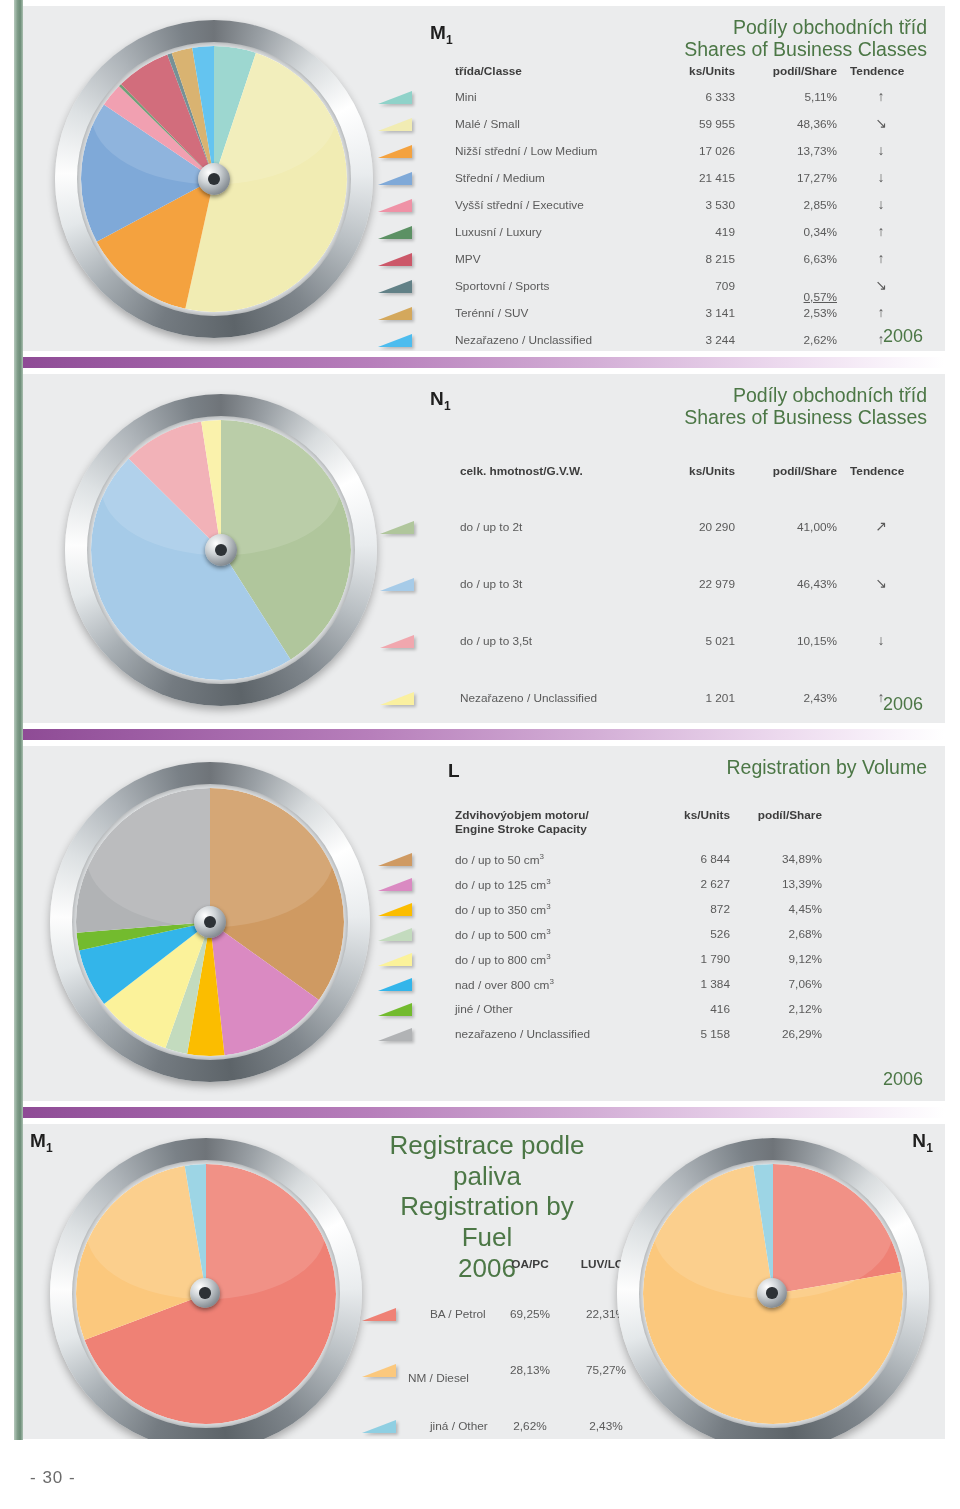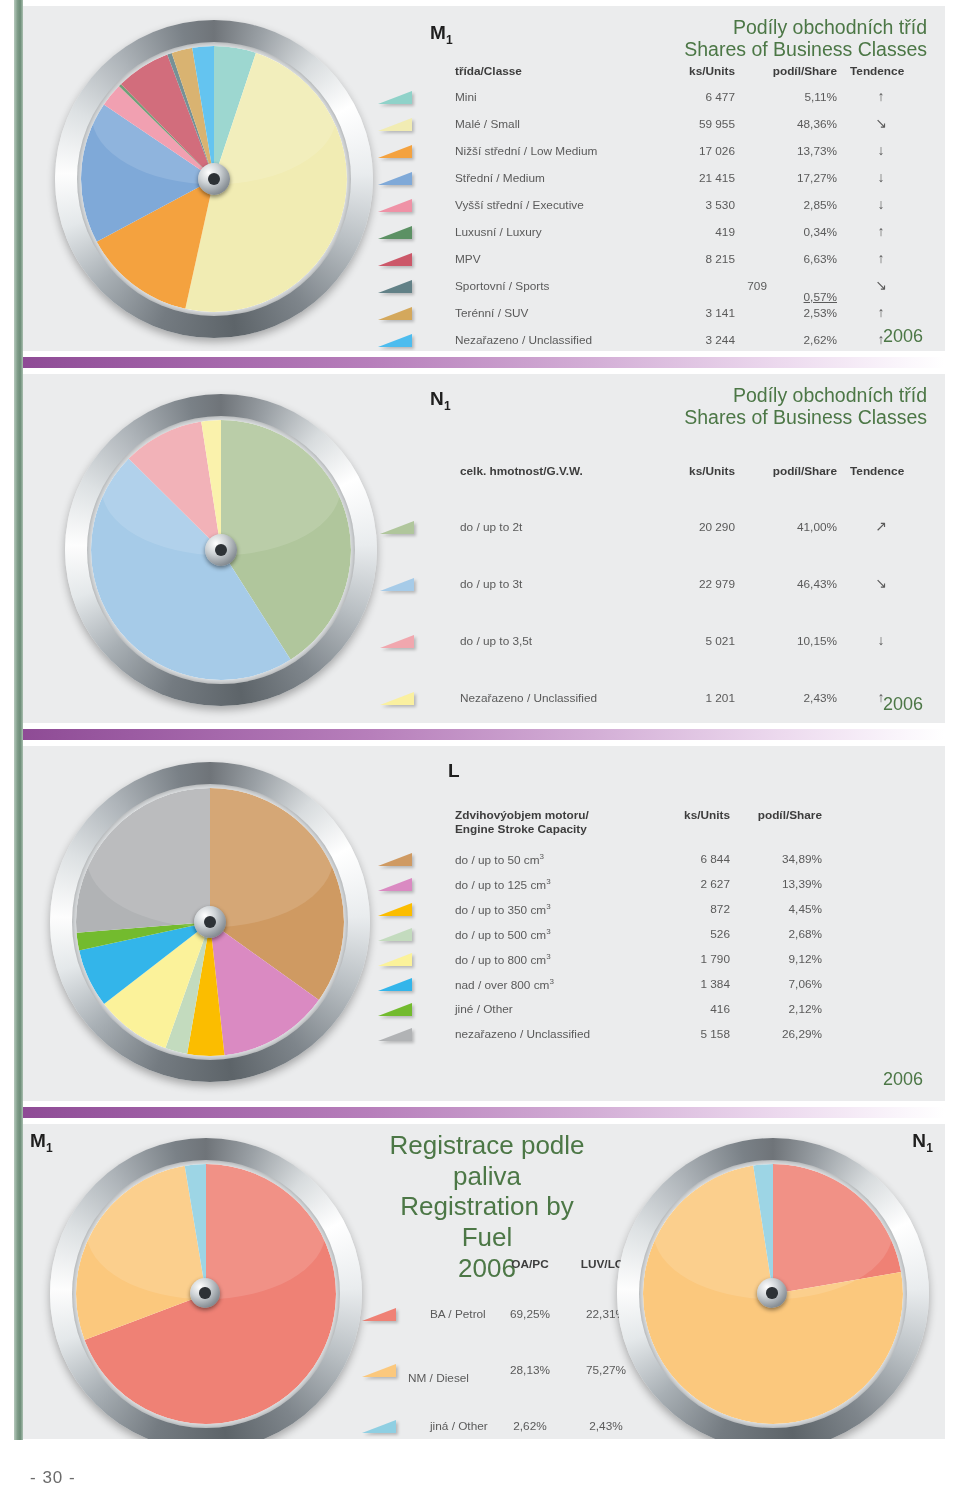--- a/index.html
+++ b/index.html
@@ -111,21 +111,21 @@
     </div>
     <div id="s0-table">
         <div class="thead" style="left:435px;top:58px;">třída/Classe</div>
         <div class="thead" style="left:655px;top:58px;width:60px;text-align:right;">ks/Units</div>
         <div class="thead" style="left:745px;top:58px;width:72px;text-align:right;">podíl/Share</div>
         <div class="thead" style="left:830px;top:58px;">Tendence</div>
         <div class="swatch" style="left:358px;top:85px;">
           <div style="background:#8fd2c9;"></div>
         </div>
         <div class="row-label" style="left:435px;top:84px;">Mini</div>
-        <div class="row-num" style="left:635px;top:84px;width:80px;">6 477</div>
+        <div class="row-num" style="left:635px;top:84px;width:80px;">6 333</div>
         <div class="row-num" style="left:745px;top:84px;width:72px;">5,11%</div>
         <div class="row-tend" style="left:830px;top:82px;width:62px;">↑</div>
         <div class="swatch" style="left:358px;top:112px;">
           <div style="background:#f1ecb3;"></div>
         </div>
         <div class="row-label" style="left:435px;top:111px;">Malé / Small</div>
         <div class="row-num" style="left:635px;top:111px;width:80px;">59 955</div>
         <div class="row-num" style="left:745px;top:111px;width:72px;">48,36%</div>
         <div class="row-tend" style="left:830px;top:109px;width:62px;">↘</div>
         <div class="swatch" style="left:358px;top:139px;">
@@ -160,21 +160,21 @@
           <div style="background:#cc5869;"></div>
         </div>
         <div class="row-label" style="left:435px;top:246px;">MPV</div>
         <div class="row-num" style="left:635px;top:246px;width:80px;">8 215</div>
         <div class="row-num" style="left:745px;top:246px;width:72px;">6,63%</div>
         <div class="row-tend" style="left:830px;top:244px;width:62px;">↑</div>
         <div class="swatch" style="left:358px;top:274px;">
           <div style="background:#628187;"></div>
         </div>
         <div class="row-label" style="left:435px;top:273px;">Sportovní / Sports</div>
-        <div class="row-num" style="left:667px;top:273px;width:80px;">709</div>
+        <div class="row-num" style="left:635px;top:273px;width:80px;">709</div>
         <div class="row-num" style="left:745px;top:284px;width:72px;text-decoration:underline;">0,57%</div>
         <div class="row-tend" style="left:830px;top:271px;width:62px;">↘</div>
         <div class="swatch" style="left:358px;top:301px;">
           <div style="background:#d4a85c;"></div>
         </div>
         <div class="row-label" style="left:435px;top:300px;">Terénní / SUV</div>
         <div class="row-num" style="left:635px;top:300px;width:80px;">3 141</div>
         <div class="row-num" style="left:745px;top:300px;width:72px;">2,53%</div>
         <div class="row-tend" style="left:830px;top:298px;width:62px;">↑</div>
         <div class="swatch" style="left:358px;top:328px;">
@@ -271,20 +271,21 @@
     </div>
   </div>
 
   <div class="sep" style="top:729px;"></div>
 
   <div class="panel" style="top:746px;height:355px;">
     <div class="cat" style="left:428px;top:14px;">
       <span>L</span><sub></sub>
     </div>
     <div class="title" style="right:18px;top:10px;width:520px;">
+      <span class="l2">Registration by Volume</span>
     </div>
     <div id="s2-table">
         <div class="thead" style="left:435px;top:62px;">Zdvihovýobjem motoru/</div>
         <div class="thead" style="left:435px;top:76px;">Engine Stroke Capacity</div>
         <div class="thead" style="left:650px;top:62px;width:60px;text-align:right;">ks/Units</div>
         <div class="thead" style="left:730px;top:62px;width:72px;text-align:right;">podíl/Share</div>
         <div class="swatch" style="left:358px;top:107px;">
           <div style="background:#cf9a62;"></div>
         </div>
         <div class="row-label" style="left:435px;top:106px;">do / up to 50 cm<span class="sup">3</span></div>

